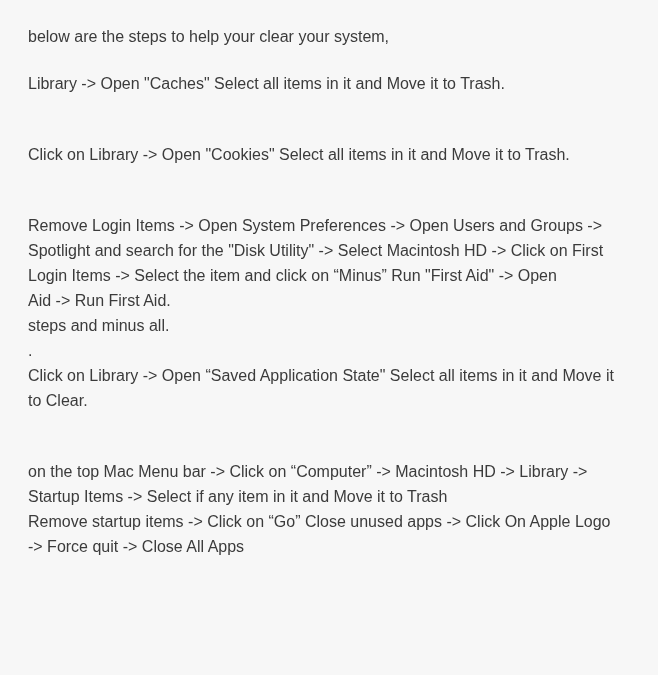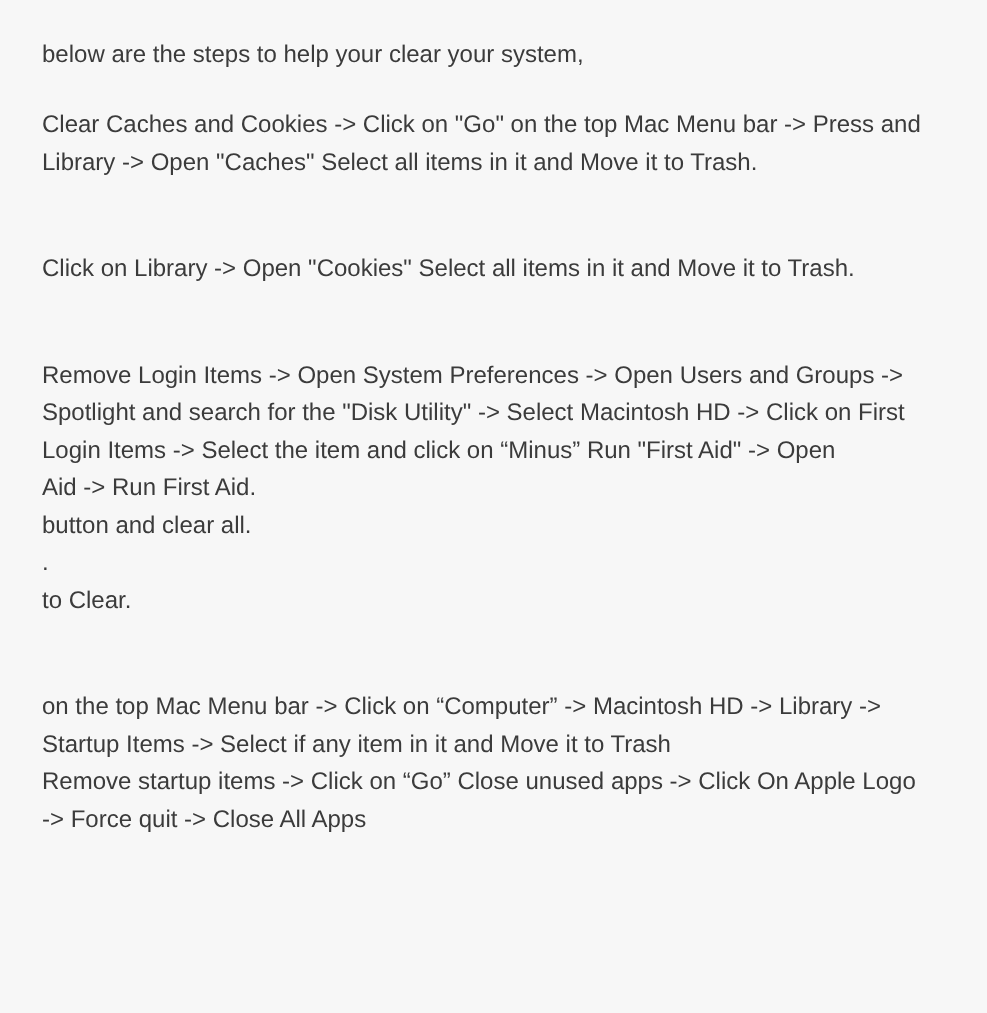--- a/index.html
+++ b/index.html
@@ -40,35 +40,35 @@
 </head>
 <body>
 
 <div class="doc">
 
   <div class="para gap-small">
     <div class="line">below are the steps to help your clear your system,</div>
   </div>
 
   <div class="para">
-    <div class="line">Clear Caches and Cookies -&gt; Click on "Go" on the top Mac Menu bar -&gt; Press and</div>
     <div class="line">Library -&gt; Open "Caches" Select all items in it and Move it to Trash.</div>
   </div>
 
   <div class="para">
     <div class="line">Click on Library -&gt; Open "Cookies" Select all items in it and Move it to Trash.</div>
   </div>
 
   <div class="para">
     <div class="line">Remove Login Items -&gt; Open System Preferences -&gt; Open Users and Groups -&gt;</div>
     <div class="line">Spotlight and search for the "Disk Utility" -&gt; Select Macintosh HD -&gt; Click on First</div>
     <div class="line">Login Items -&gt; Select the item and click on “Minus” Run "First Aid" -&gt; Open</div>
     <div class="line">Aid -&gt; Run First Aid.</div>
-    <div class="line">button and clear all.</div>
+    <div class="line">steps and minus all.</div>
     <div class="line">.</div>
+    <div class="line">Click on Library -&gt; Open “Saved Application State" Select all items in it and Move it</div>
     <div class="line">to Clear.</div>
   </div>
 
   <div class="para last">
     <div class="line">on the top Mac Menu bar -&gt; Click on “Computer” -&gt; Macintosh HD -&gt; Library -&gt;</div>
     <div class="line">Startup Items -&gt; Select if any item in it and Move it to Trash</div>
   </div>
 
   <div class="para">
     <div class="line">Remove startup items -&gt; Click on “Go” Close unused apps -&gt; Click On Apple Logo</div>

